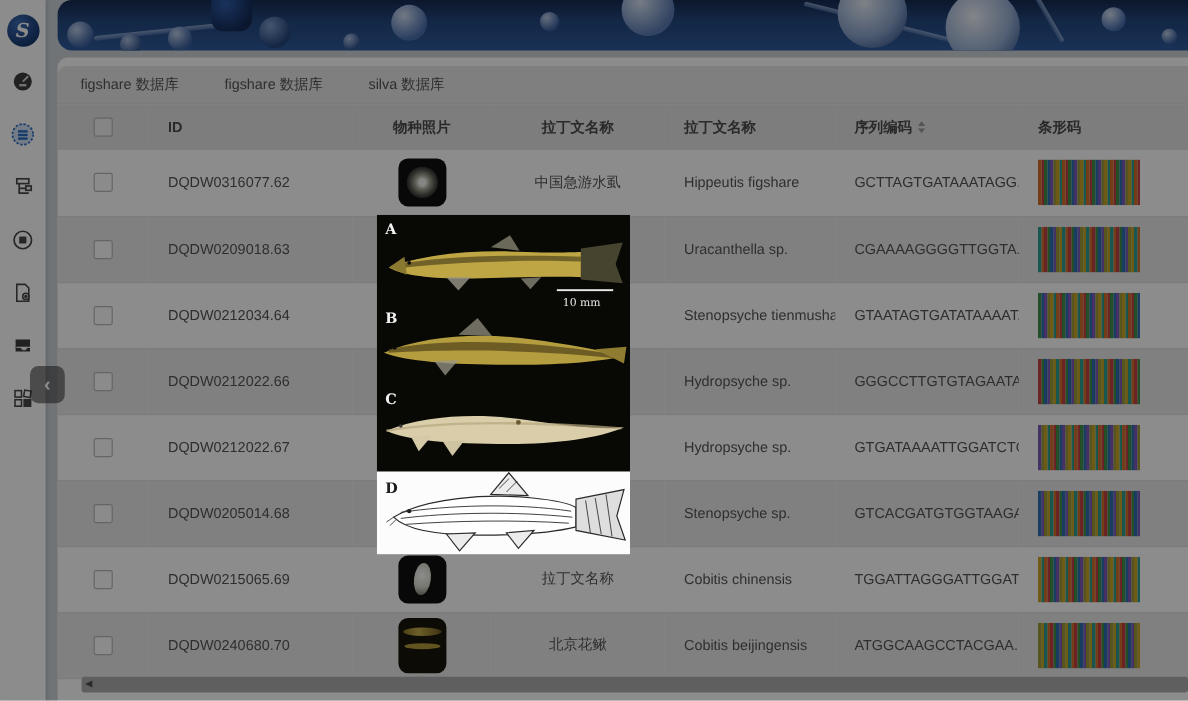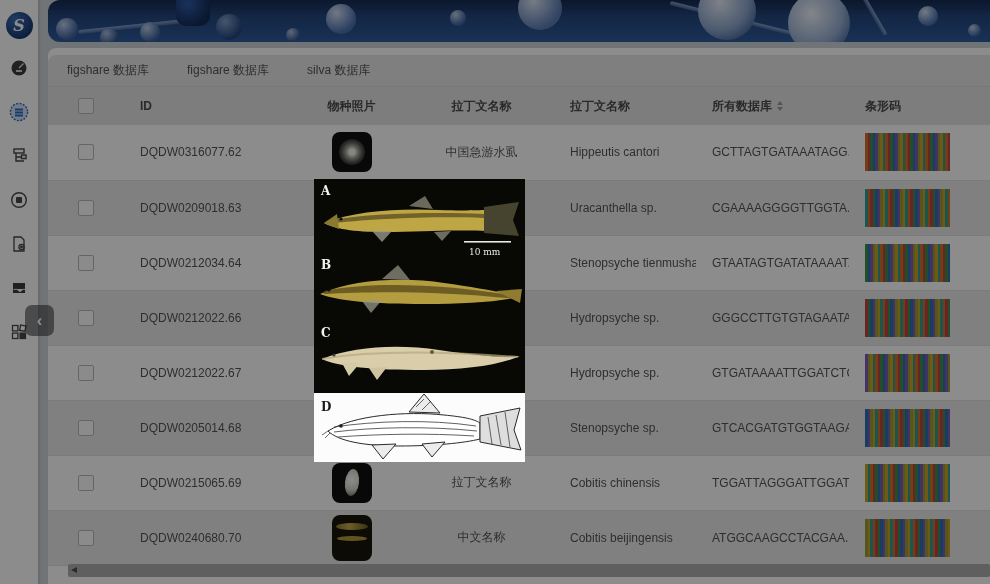--- a/index.html
+++ b/index.html
@@ -175,34 +175,34 @@
           <col class="c-seq">
           <col class="c-bar">
       </colgroup>
       <thead>
         <tr>
           <td class="center"><span class="cb"></span></td>
           <td>ID</td>
           <td class="center">物种照片</td>
           <td class="center">拉丁文名称</td>
           <td>拉丁文名称</td>
-          <td><span>所有数据库</span><span class="sorter">
+          <td><span>序列编码</span><span class="sorter">
                 <i class="up"></i>
                 <i class="dn"></i>
               </span></td>
           <td>条形码</td>
         </tr>
       </thead>
       <tbody>
           <tr>
             <td class="center"><span class="cb"></span></td>
             <td>DQDW0316077.62</td>
             <td class="center"><span class="photo snail-shell"></span></td>
             <td class="center">中国急游水虱</td>
-            <td>Hippeutis cantori</td>
+            <td>Hippeutis figshare</td>
             <td>GCTTAGTGATAAATAGG...</td>
             <td>
               <span class="barcode">
                 <i style="background: rgb(210, 112, 42);"></i>
                 <i style="background: rgb(194, 67, 67);"></i>
                 <i style="background: rgb(63, 143, 74);"></i>
                 <i style="background: rgb(47, 109, 181);"></i>
                 <i style="background: rgb(123, 91, 181);"></i>
                 <i style="background: rgb(155, 155, 53);"></i>
                 <i style="background: rgb(201, 162, 39);"></i>
@@ -509,21 +509,21 @@
                 <i style="background: rgb(155, 155, 53);"></i>
                 <i style="background: rgb(201, 162, 39);"></i>
                 <i style="background: rgb(47, 157, 147);"></i>
               </span>
             </td>
           </tr>
           <tr>
             <td class="center"><span class="cb"></span></td>
             <td>DQDW0240680.70</td>
             <td class="center"><span class="photo loach-group"></span></td>
-            <td class="center">中文名称</td>
+            <td class="center">北京花鳅</td>
             <td>Cobitis beijingensis</td>
             <td>ATGGCAAGCCTACGAA...</td>
             <td>
               <span class="barcode">
                 <i style="background: rgb(155, 155, 53);"></i>
                 <i style="background: rgb(201, 162, 39);"></i>
                 <i style="background: rgb(47, 157, 147);"></i>
                 <i style="background: rgb(210, 112, 42);"></i>
                 <i style="background: rgb(194, 67, 67);"></i>
                 <i style="background: rgb(63, 143, 74);"></i>

